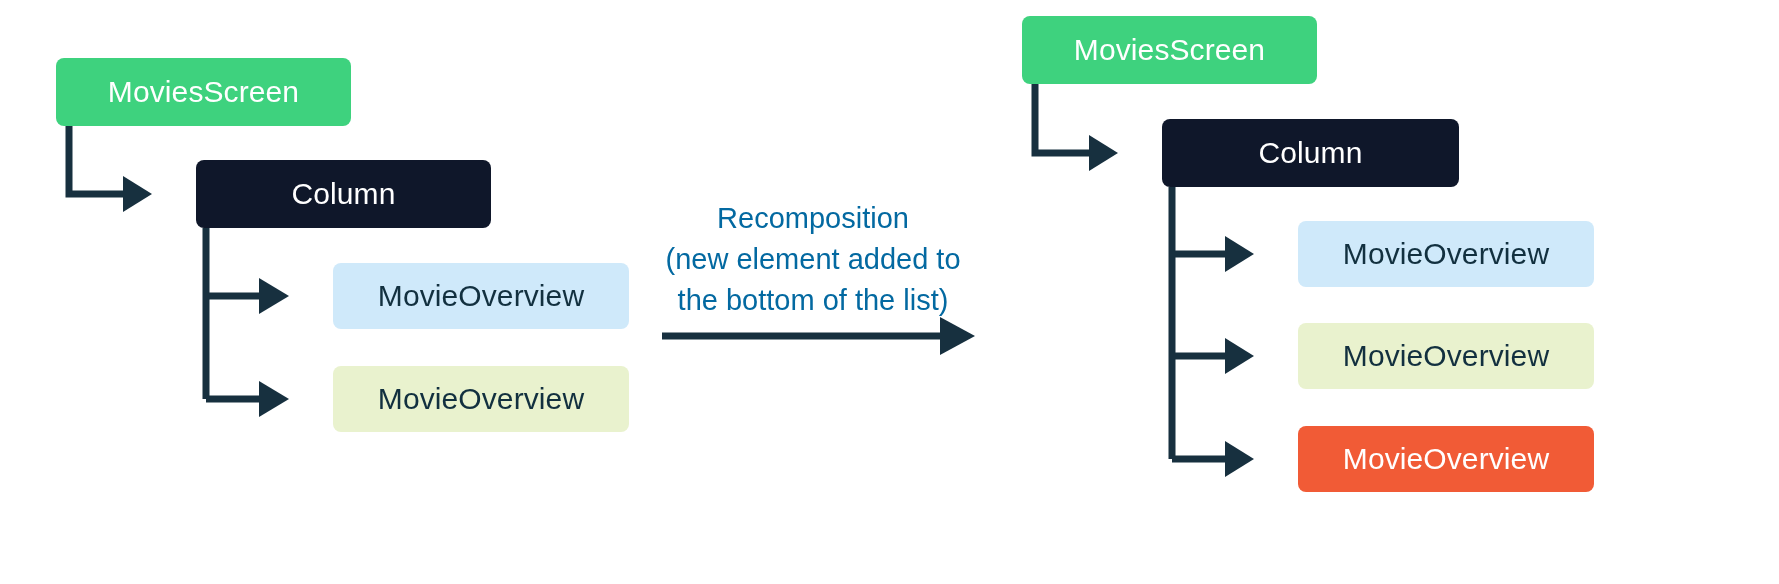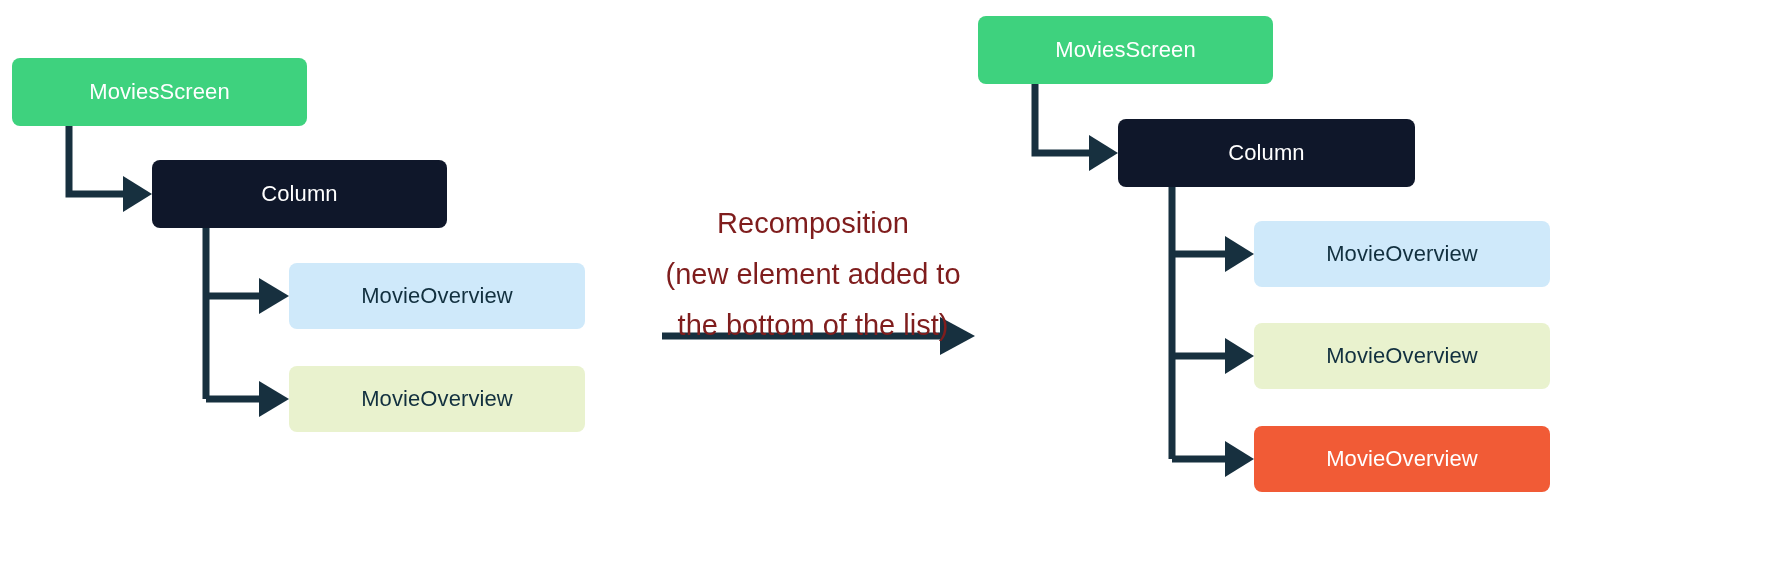--- a/index.html
+++ b/index.html
@@ -20,24 +20,25 @@
     width: 1779px;
     height: 584px;
   }
   .node {
     position: absolute;
     box-sizing: border-box;
     border-radius: 8px;
     display: flex;
     align-items: center;
     justify-content: center;
-    font-size: 22px;
+    font-size: 30px;
     line-height: 1;
     letter-spacing: 0.1px;
     white-space: nowrap;
+    margin-left: 44px;
   }
   .node.screen   { background: #3ED27E; color: #ffffff; }
   .node.column   { background: #0f172a; color: #ffffff; }
   .node.ov-blue  { background: #CFE9FA; color: #12303F; }
   .node.ov-olive { background: #E9F2CE; color: #12303F; }
   .node.ov-org   { background: #F15B36; color: #ffffff; }
 
   svg.edges {
     position: absolute;
     left: 0;
@@ -50,23 +51,23 @@
   .edge-line {
     stroke: #17303F;
     stroke-width: 7;
     fill: none;
     stroke-linecap: butt;
     stroke-linejoin: miter;
   }
   .edge-head { fill: #17303F; }
   .transition-label {
     position: absolute;
-    color: #7f1d1d;
+    color: #0369a1;
     font-size: 29px;
-    line-height: 51px;
+    line-height: 41px;
     text-align: center;
     white-space: pre-line;
   }
 </style>
 </head>
 <body>
 
 <div id="stage">
 
   <svg class="edges" viewBox="0 0 1779 584" xmlns="http://www.w3.org/2000/svg">

